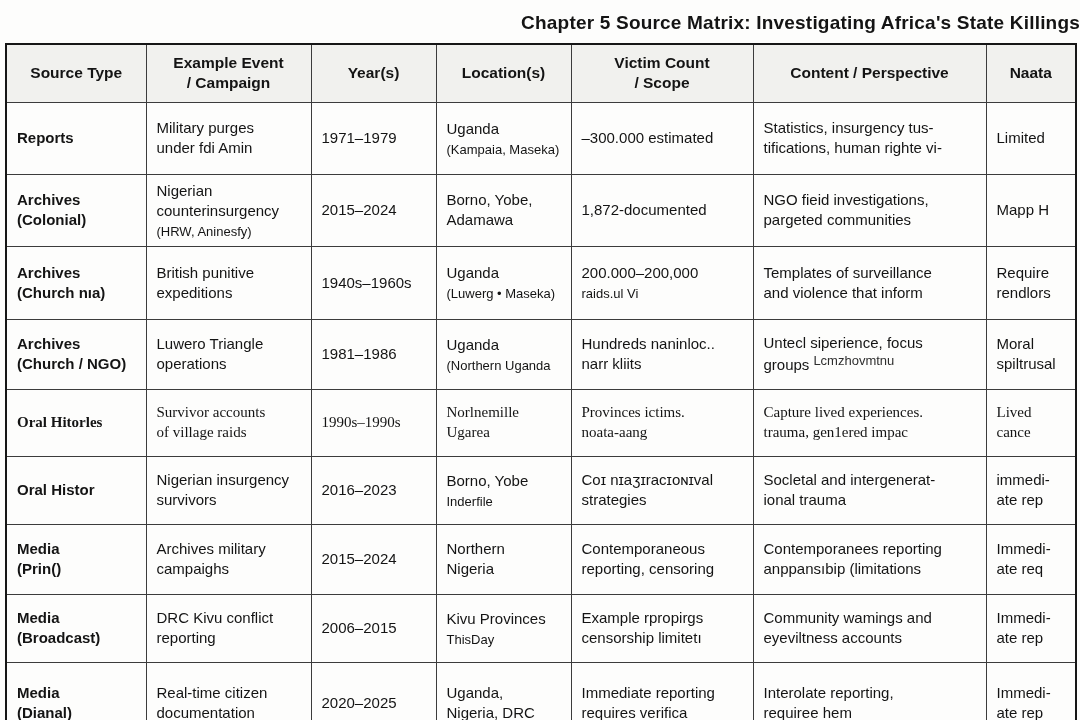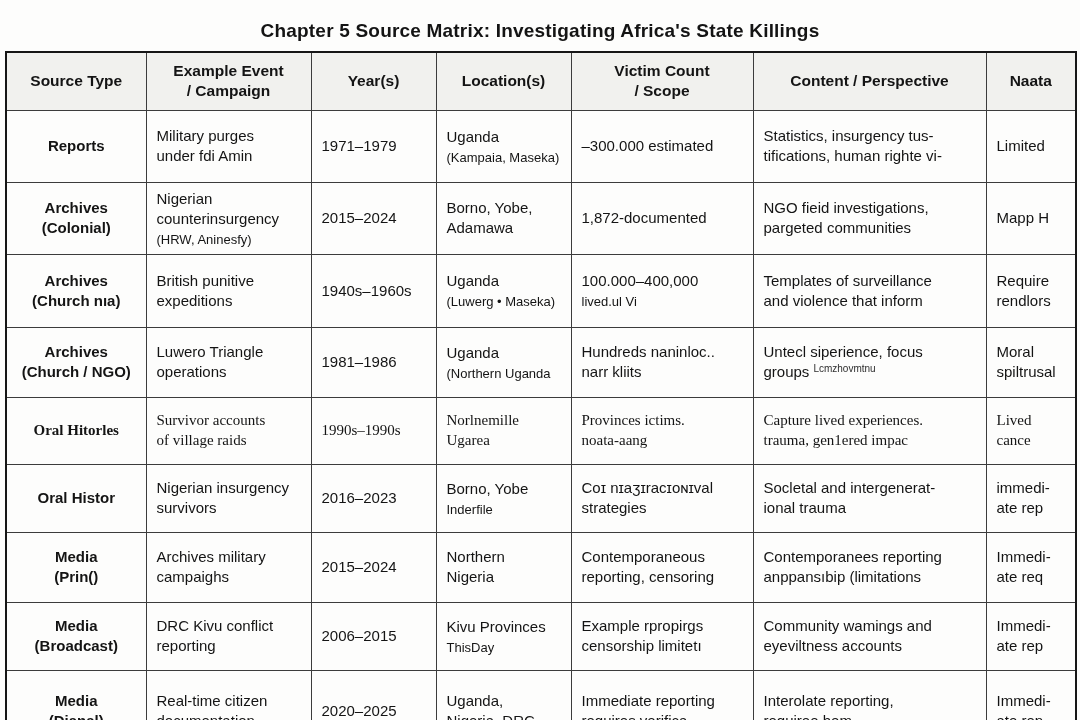--- a/index.html
+++ b/index.html
@@ -5,24 +5,24 @@
   * { box-sizing: border-box; }
   html, body {
     margin: 0; padding: 0;
     width: 1080px; height: 720px;
     overflow: hidden;
     background: #fdfdfc;
     font-family: "Liberation Sans", "DejaVu Sans", sans-serif;
     color: #141414;
   }
   .page-title {
-    text-align: center;
+    text-align: right;
     font-size: 19px;
     font-weight: 700;
-    padding-top: 20px;
+    padding-top: 12px;
     letter-spacing: 0.2px;
   }
   table.matrix {
     border-collapse: collapse;
     table-layout: fixed;
     width: 1070px;
     margin: 9px 0 0 5px;
     border: 2px solid #161616;
   }
   th, td {
@@ -47,26 +47,26 @@
     line-height: 1.33;
   }
   .sub {
     display: block;
     font-size: 13px;
     margin-top: 3px;
     line-height: 1.2;
   }
   .sub:empty { display: none; }
   .sup-tiny {
-    font-size: 10px;
+    font-size: 13px;
     vertical-align: 5px;
     margin-left: 4px;
     color: #2e2e2e;
   }
-  .col-source { text-align: center; font-weight: 700; }
+  .col-source { text-align: left; font-weight: 700; }
   tbody tr:nth-child(1) { height: 72px; }
   tbody tr:nth-child(2) { height: 72px; }
   tbody tr:nth-child(3) { height: 73px; }
   tbody tr:nth-child(4) { height: 70px; }
   tbody tr:nth-child(5) { height: 67px; font-family: Liberation Serif, serif; }
   tbody tr:nth-child(6) { height: 68px; }
   tbody tr:nth-child(7) { height: 70px; }
   tbody tr:nth-child(8) { height: 68px; }
   tbody tr:nth-child(9) { height: 82px; }
 </style>
@@ -163,22 +163,22 @@
 expeditions</span>
         </td>
       <td>
           <span class="t">1940s–1960s</span>
         </td>
       <td>
           <span class="t">Uganda</span>
           <span class="sub">(Luwerg • Maseka)</span>
         </td>
       <td>
-          <span class="t">100.000–400,000</span>
-          <span class="sub">lived.ul Vi</span>
+          <span class="t">200.000–200,000</span>
+          <span class="sub">raids.ul Vi</span>
         </td>
       <td>
           <span class="t">Templates of surveillance
 and violence that inform</span>
         </td>
       <td>
           <span class="t">Require
 rendlors</span>
         </td>
     </tr>

